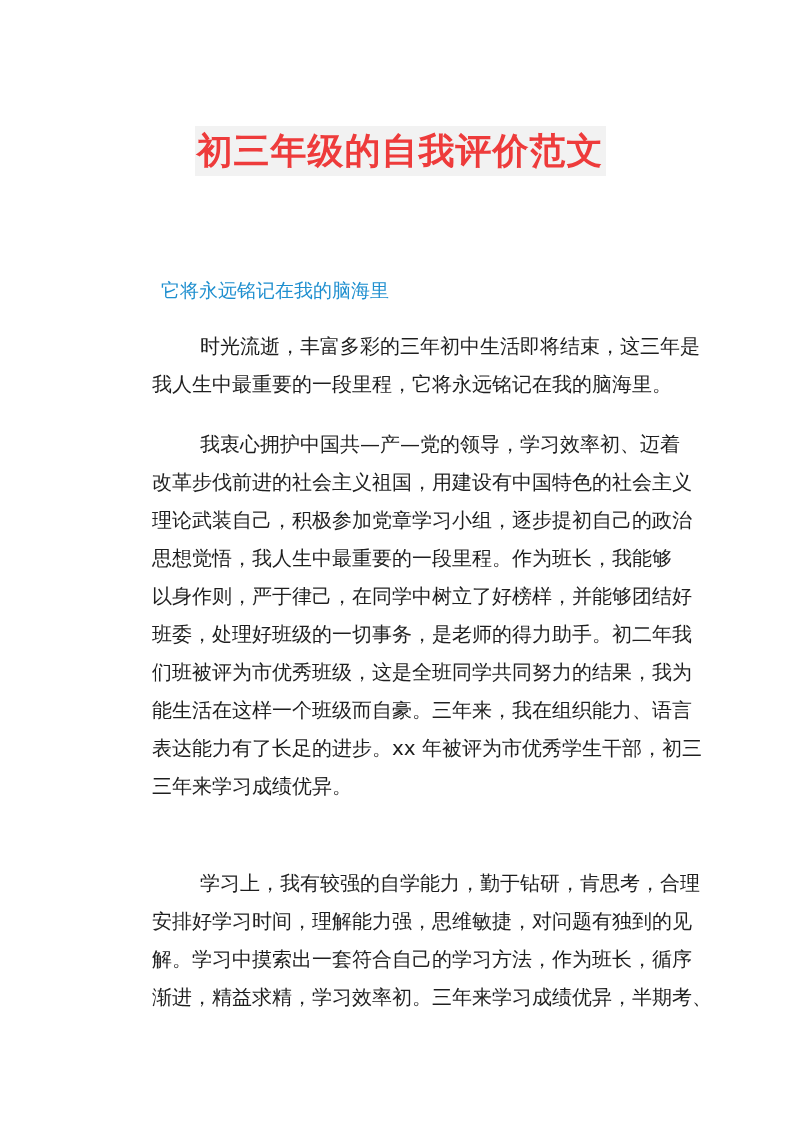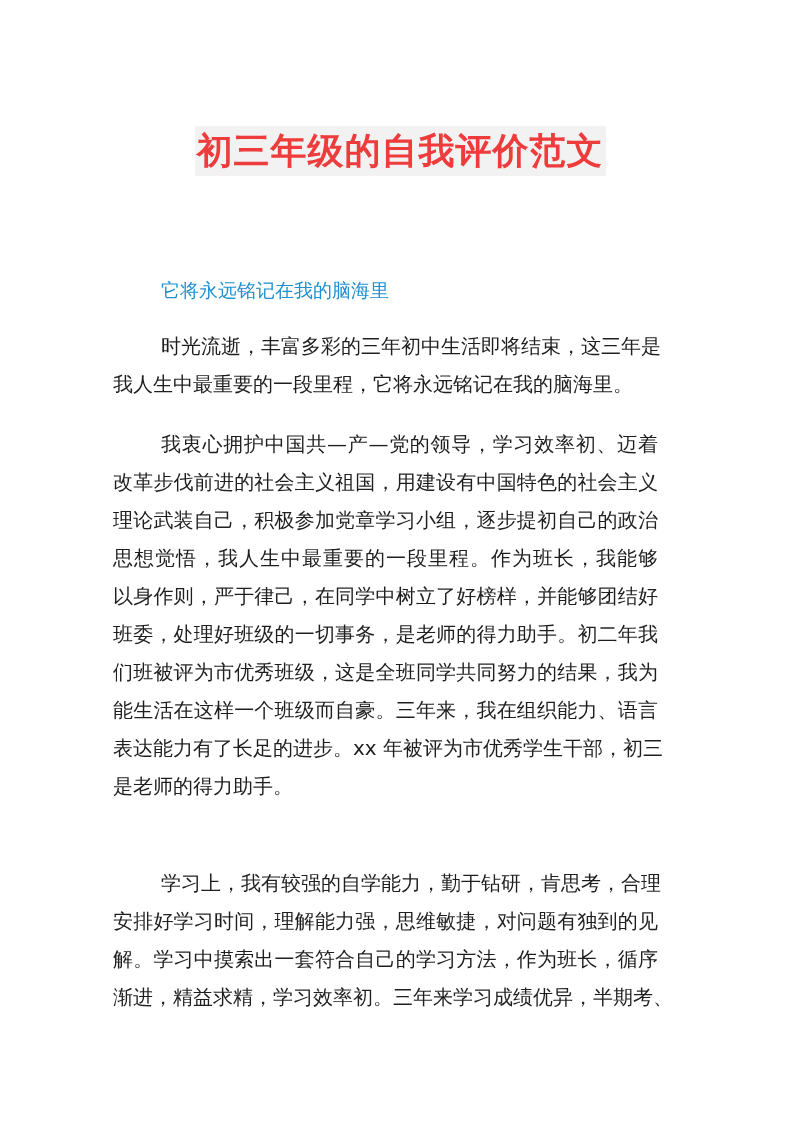--- a/index.html
+++ b/index.html
@@ -60,20 +60,21 @@
       line-height: 38px;
       text-align: justify;
       text-justify: inter-character;
       color: #1e1e1e;
     }
     .para .line {
       display: block;
       white-space: nowrap;
       text-align-last: justify;
       text-align: justify;
+      margin-left: 39px;
     }
     .para .line.last {
       text-align-last: left;
     }
     .para .line.indent {
       padding-left: 48px;
     }
   </style>
 </head>
 <body>
@@ -97,21 +98,21 @@
     <p class="para">
       <span class="line indent">我衷心拥护中国共—产—党的领导，学习效率初、迈着</span>
       <span class="line">改革步伐前进的社会主义祖国，用建设有中国特色的社会主义</span>
       <span class="line">理论武装自己，积极参加党章学习小组，逐步提初自己的政治</span>
       <span class="line">思想觉悟，我人生中最重要的一段里程。作为班长，我能够</span>
       <span class="line">以身作则，严于律己，在同学中树立了好榜样，并能够团结好</span>
       <span class="line">班委，处理好班级的一切事务，是老师的得力助手。初二年我</span>
       <span class="line">们班被评为市优秀班级，这是全班同学共同努力的结果，我为</span>
       <span class="line">能生活在这样一个班级而自豪。三年来，我在组织能力、语言</span>
       <span class="line">表达能力有了长足的进步。xx 年被评为市优秀学生干部，初三</span>
-      <span class="line last">是老师的得力助手。</span>
+      <span class="line last">三年来学习成绩优异。</span>
     </p>
   </div>
 
   <div class="body-text" style="top:866px;font-family:Liberation Mono, monospace;">
     <p class="para">
       <span class="line indent">学习上，我有较强的自学能力，勤于钻研，肯思考，合理</span>
       <span class="line">安排好学习时间，理解能力强，思维敏捷，对问题有独到的见</span>
       <span class="line">解。学习中摸索出一套符合自己的学习方法，作为班长，循序</span>
       <span class="line">渐进，精益求精，学习效率初。三年来学习成绩优异，半期考、</span>
     </p>

